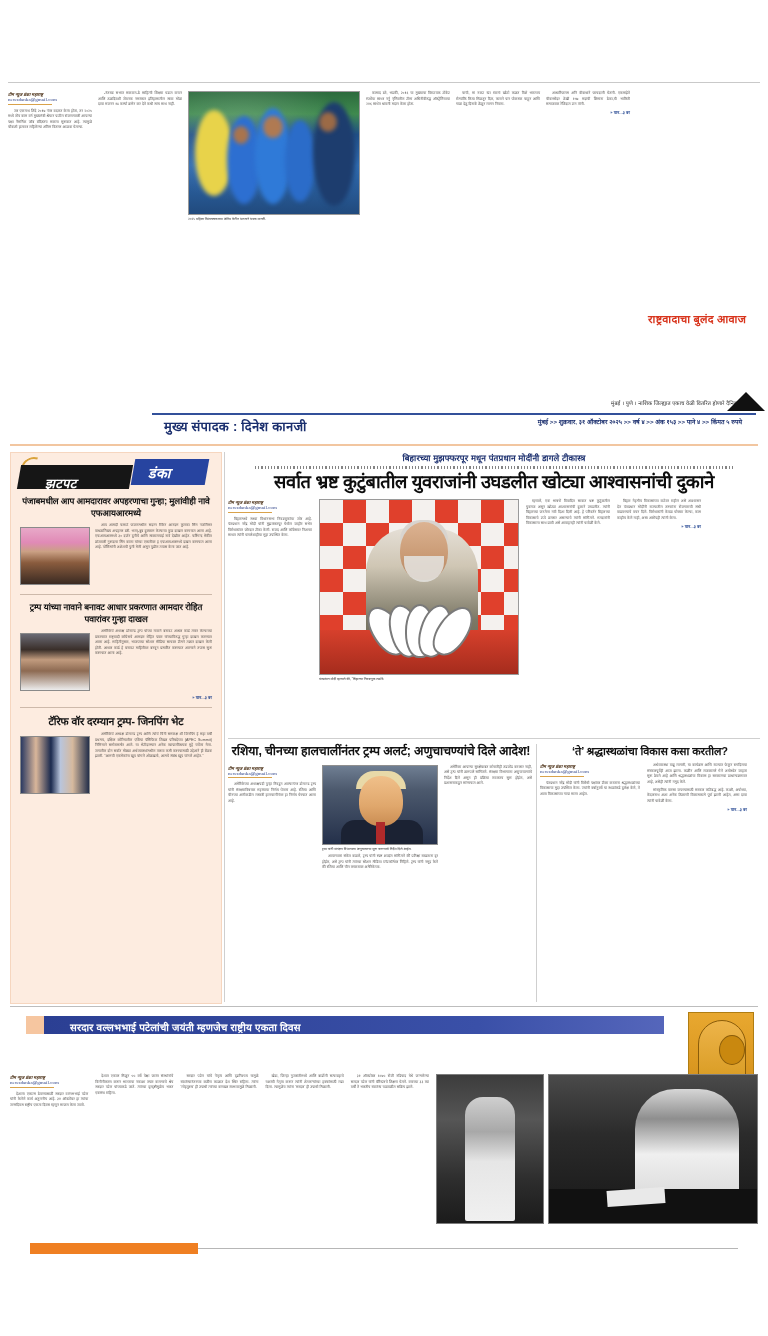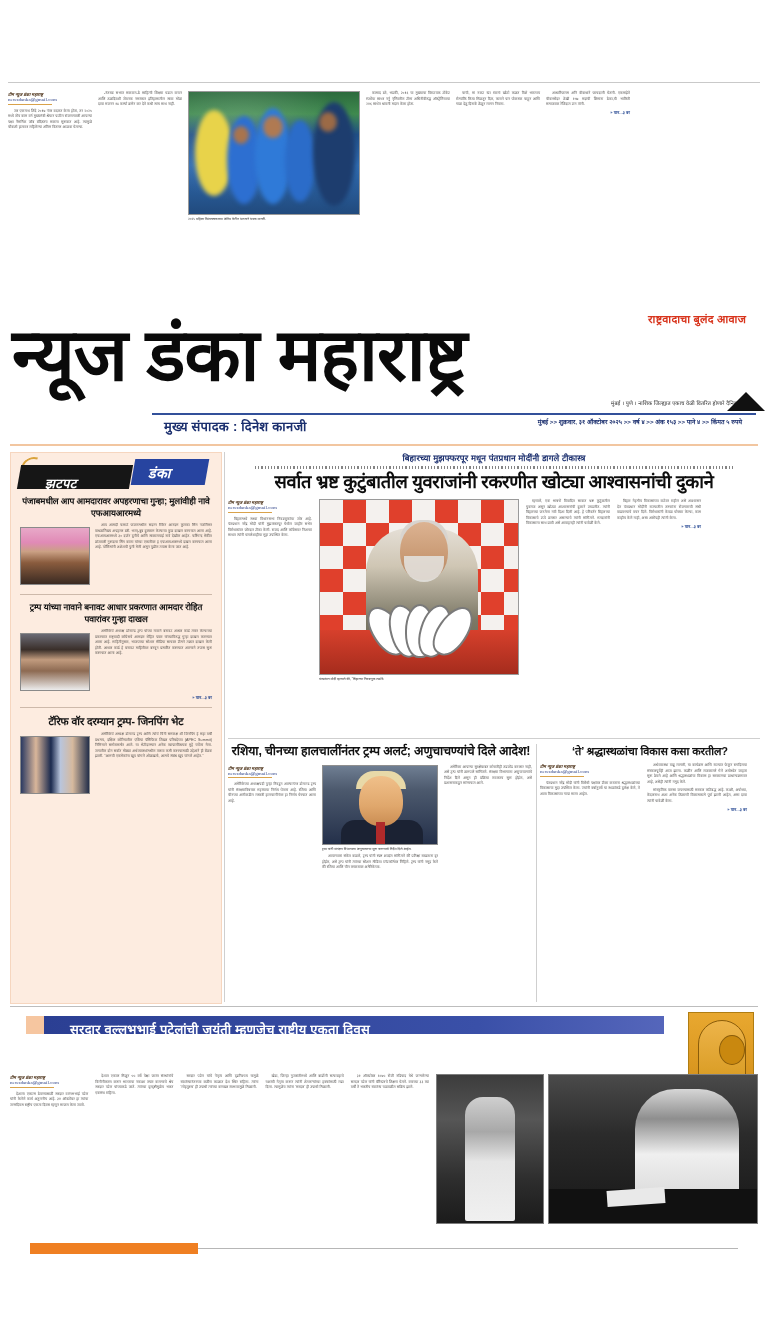--- a/index.html
+++ b/index.html
@@ -174,21 +174,21 @@
   .vrule { position:absolute; background:#cfcfcf; width:1px; }
   .hrule { position:absolute; background:#cfcfcf; height:1px; }
 
   
   .patel { position:absolute; left:10px; top:1012px; width:748px; height:230px; }
   .patel-band {
     position:absolute; left:34px; top:4px; width:620px; height:18px;
     background:linear-gradient(90deg,#2b3f93 0%, #3a50a8 70%, #5566bb 100%);
   }
   .patel-band-left { position:absolute; left:16px; top:4px; width:22px; height:18px; background:#f6c6a0;}
-  .patel-band-txt { position:absolute; left:60px; top:8px; color:#fff; font-size:13px; font-weight:bold; letter-spacing:.02em;}
+  .patel-band-txt { position:absolute; left:60px; top:8px; color:#fff; font-size:10px; font-weight:bold; letter-spacing:.02em;}
   .patel-head {
     position:absolute; left:0; top:26px; width:660px; text-align:center;
     font-size:18.5px; font-weight:bold; color:#0d0d0d; letter-spacing:-.3px;
   }
   .gold-badge {
     position:absolute; right:4px; top:0; width:66px; height:104px;
     background:linear-gradient(180deg,#e8a830 0%,#dd9a22 45%,#c98715 100%);
     border:1px solid #b07d12; overflow:hidden;
   }
   .gb-arch {
@@ -272,21 +272,20 @@
         <div class="bodytext">
             <p>आधारिफलम अनि वीवाधाने फायदाली घेतली. एकमाइेते चीवरसोदर ठेखी १५७ मदाची शिमाना ठेका,यी भाकिरी समाजवक रेंजिदात टान तांनी.</p>
           </div>
         <span class="contlink">» पान...३ वर</span>
       </div>
     </div>
   </div>
 
   <div class="masthead">
     <div class="tagline-red">राष्ट्रवादाचा बुलंद आवाज</div>
-    <div class="mast-title">न्यूज डंका महाराष्ट्र</div>
     <div class="mast-sub">मुंबई । पुणे । नाशिक जिल्ह्यात एकाच वेळी वितरित होणारे दैनिक</div>
     <div class="mast-arrow"></div>
     <div class="mast-line"></div>
     <div class="mast-editor">मुख्य संपादक : दिनेश कानजी</div>
     <div class="mast-dateline">मुंबई &gt;&gt; शुक्रवार, ३१ ऑक्टोबर २०२५ &gt;&gt; वर्ष ४ &gt;&gt; अंक १५३ &gt;&gt; पाने ४ &gt;&gt; किंमत ५ रुपये</div>
   </div>
   <div class="mast-bottom-rule"></div>
 
   <div class="sidebar">
     <div class="zhat-wrap">
@@ -327,21 +326,21 @@
         <div class="bodytext">
             <p>अमेरिकेचे अध्यक्ष डोनाल्ड ट्रम्प आणि त्यांचे चिनी समकक्ष शी जिनपिंग हे सहा वर्षी प्रथमच, दक्षिण कोरियातील एशिया पॅसिफिक शिखर परिषदेच्या (APEC Summit) निमित्ताने समोरासमोर आले. या भेटीदरम्यान अनेक व्यापारविषयक मुद्दे चर्चेला गेला. जगातील दोन सर्वांत मोठ्या अर्थव्यवस्थांमधील तणाव कमी करण्यासाठी उद्देशाने ही बैठक झाली. “आमची एकमेकांना खूप चांगले ओळखतो, आमचे संबंध खूप चांगले आहेत.”</p>
           </div>
       </div>
     </div>
   </div>
 
   <div class="lead">
     <div class="kicker">बिहारच्या मुझफ्फरपूर मधून पंतप्रधान मोदींनी डागले टीकास्त्र</div>
     <div class="kicker-dots"></div>
-    <div class="lead-head">सर्वात भ्रष्ट कुटुंबातील युवराजांनी रकरणीत खोट्या आश्वासनांची दुकाने</div>
+    <div class="lead-head">सर्वात भ्रष्ट कुटुंबातील युवराजांनी उघडलीत खोट्या आश्वासनांची दुकाने</div>
 
     <div class="lead-cols">
       <div class="lead-c">
         <div class="byline-name">टीम न्यूज डंका महाराष्ट्र</div>
         <div class="byline-mail">newsdanka@gmail.com</div>
         <div class="byline-rule"></div>
         <div class="bodytext" style="margin-top:4px;">
             <p>बिहारमध्ये सध्या विधानसभा निवडणुकांचा जोर आहे. पंतप्रधान नरेंद्र मोदी यांनी मुझफ्फरपूर येथील जाहीर सभेत विरोधकांवर जोरदार टीका केली. राजद आणि काँग्रेसवर निशाणा साधत त्यांनी घराणेशाहीचा मुद्दा उपस्थित केला.</p>
           </div>
       </div>

